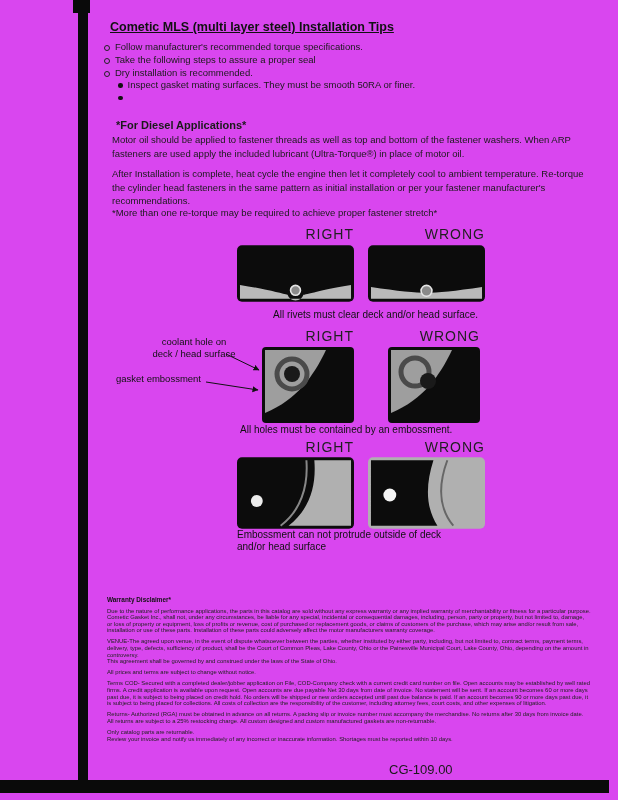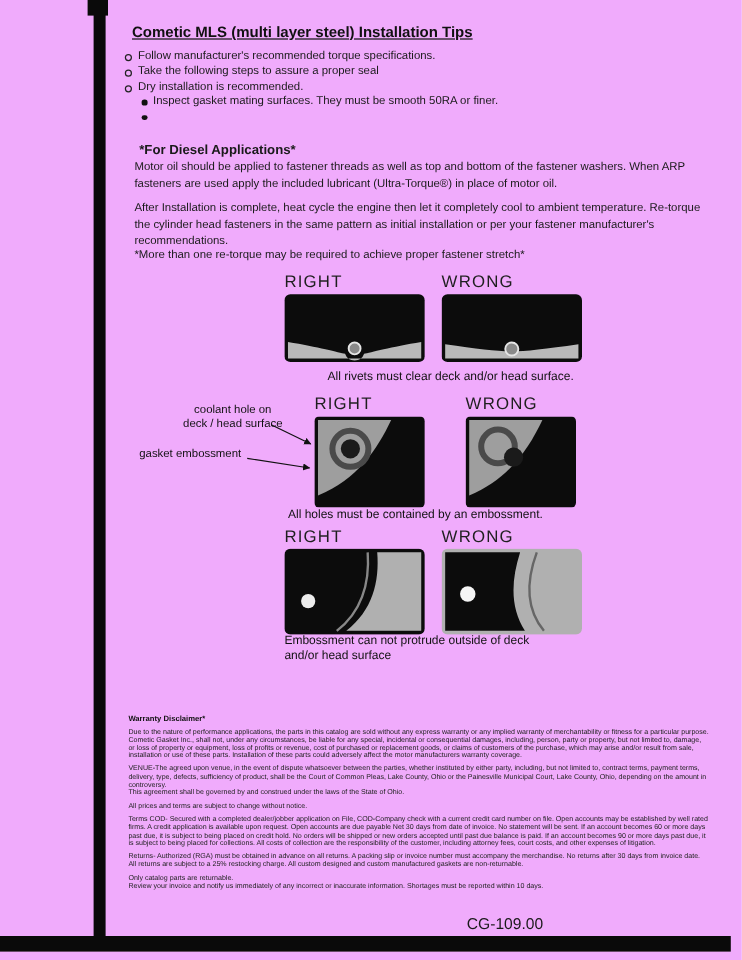--- a/index.html
+++ b/index.html
@@ -1,37 +1,37 @@
 <!DOCTYPE html>
 <html><head>
 <meta charset="utf-8">
 <style>
   html,body{margin:0;padding:0;}
   body{width:618px;height:800px;background:#ffffff;font-family:"Liberation Sans",sans-serif;color:#1a1a1a;position:relative;overflow:hidden;}
-  .page{position:absolute;inset:0;background:#f0abfc;}
+  .page{position:absolute;inset:0;background:#d946ef;}
 
   
   .bar-left{position:absolute;left:78px;top:0;width:10px;height:792px;background:#0a0a0a;}
   .bar-mark{position:absolute;left:73px;top:0;width:17px;height:13px;background:#0a0a0a;}
   .bar-bottom{position:absolute;left:0;top:780px;width:609px;height:13px;background:#0a0a0a;}
 
   .title{position:absolute;left:110px;top:20px;margin:0;font-size:12.5px;font-weight:bold;text-decoration:underline;color:#111;}
 
   .tips{position:absolute;left:104px;top:41px;width:490px;font-size:9.5px;line-height:12.2px;}
   .tip-row{display:flex;margin-bottom:0.6px;}
   .tip-row.sub{margin-left:14px;}
   .mk-o{width:4px;height:4px;border:1px solid #222;border-radius:50%;margin:4px 5px 0 0;flex:none;}
   .mk-f{width:4.5px;height:4.5px;background:#111;border-radius:50%;margin:3.8px 5px 0 0;flex:none;}
 
   .diesel-h{position:absolute;left:112px;top:115px;margin:4px;font-size:11px;font-weight:bold;}
   .p1{position:absolute;left:112px;top:133px;width:478px;font-size:9.5px;line-height:14px;}
   .p2{position:absolute;left:112px;top:167px;width:478px;font-size:9.5px;line-height:13.5px;}
   .note{position:absolute;left:112px;top:207px;width:478px;font-size:9.5px;}
 
-  .dlabel{position:absolute;font-size:14px;letter-spacing:1px;color:#1f1f1f;text-align:left;}
+  .dlabel{position:absolute;font-size:14px;letter-spacing:1px;color:#1f1f1f;text-align:right;}
   .dbox{position:absolute;}
   .dbox svg{display:block;width:100%;height:100%;}
   .dcap{position:absolute;font-size:10px;color:#111;white-space:pre-line;line-height:12px;}
   .callout{position:absolute;font-size:9.5px;line-height:11.5px;color:#111;white-space:pre-line;}
   .callout.center{text-align:center;}
   .arrows{position:absolute;left:100px;top:330px;width:200px;height:72px;}
 
   .warranty{position:absolute;left:107px;top:597px;width:484px;font-size:5.9px;line-height:6.6px;color:#222;}
   .warranty h2{font-size:6.4px;margin:0 0 4px 0;font-weight:bold;color:#111;}
   .warranty p{margin:0 0 4.5px 0;white-space:pre-line;}

